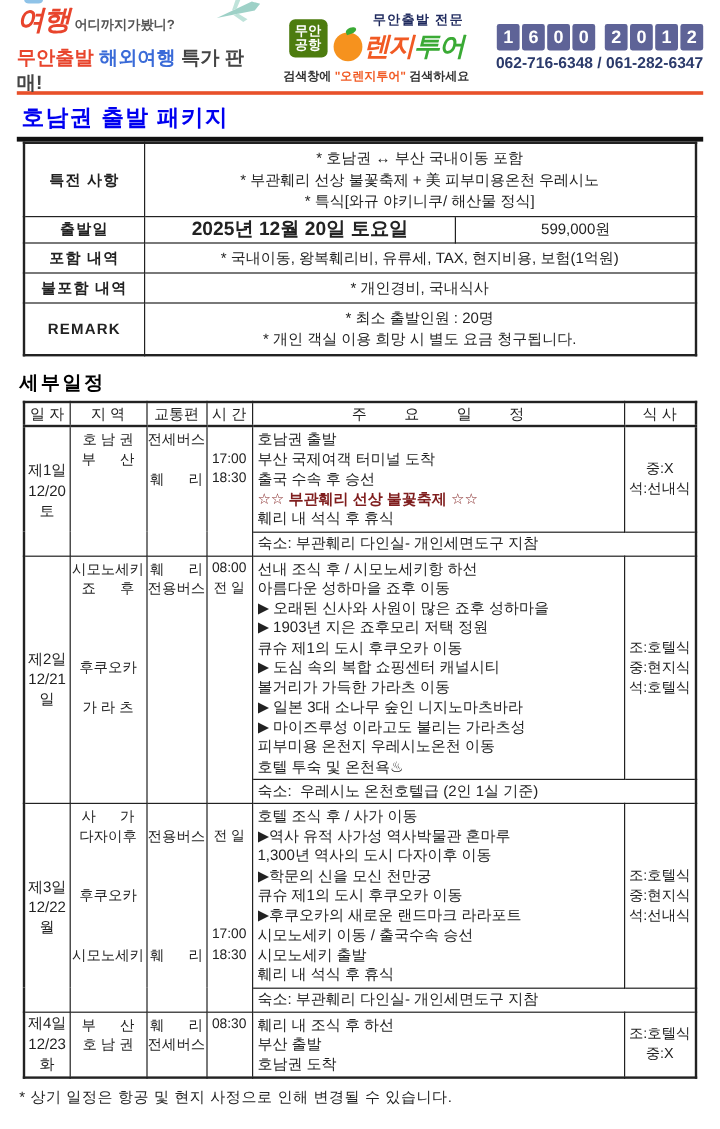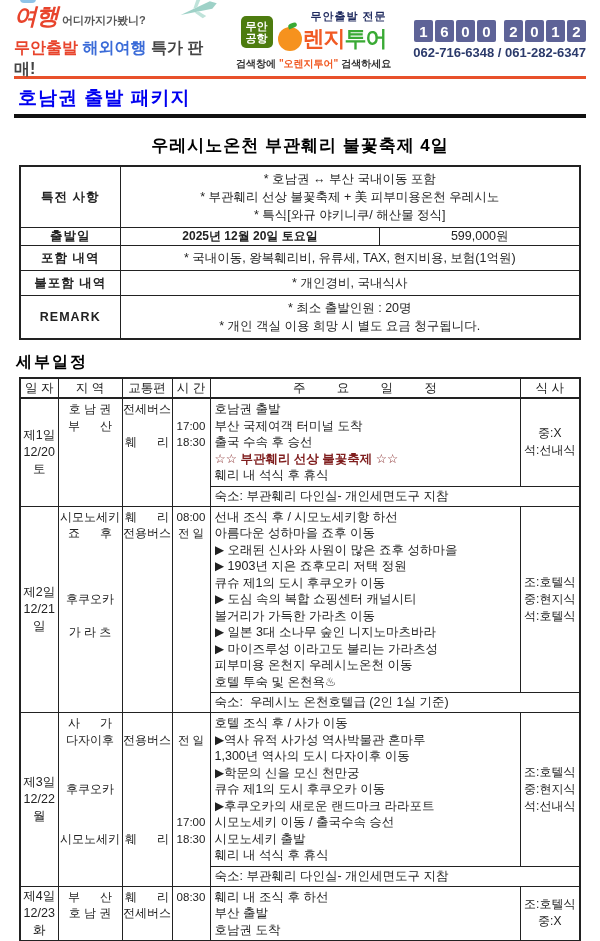--- a/index.html
+++ b/index.html
@@ -15,21 +15,21 @@
   .tagline { font-size:11px; font-weight:bold; color:#555; padding-bottom:4px; }
   .plane { position:absolute; right:-6px; top:-4px; }
   .logo-row2 { font-size:16px; font-weight:bold; margin-top:6px; }
   .red-t { color:#e8442c; } .blue-t { color:#3a6bd8; } .dark-t { color:#444; }
 
   .logo-center { display:flex; flex-direction:column; align-items:center; }
   .lc-main { display:flex; align-items:center; gap:5px; }
   .airport-badge { background:#4d7c0f; color:#fff; font-weight:bold; font-size:11px; line-height:12px; text-align:center; border-radius:5px; padding:4px 5px; }
   .lc-col { display:flex; flex-direction:column; align-items:flex-end; }
   .lc-top { font-size:11px; font-weight:bold; color:#1f2a5e; letter-spacing:1px; }
-  .lc-brandrow { display:flex; align-items:center; }
+  .lc-brandrow { display:flex; align-items:center;font-style:italic; }
   .orange-circle { width:24px; height:24px; border-radius:50%; background:#f6921e; position:relative; margin-right:1px; }
   .orange-circle::after { content:""; position:absolute; top:-4px; left:10px; width:9px; height:5px; background:#3aaa35; border-radius:50% 50% 50% 0; transform:rotate(-20deg); }
   .brand-orange { font-size:22px; font-weight:bold; color:#f15a24; letter-spacing:-1px; }
   .brand-green { font-size:22px; font-weight:bold; color:#3aaa35; letter-spacing:-1px; }
   .lc-search { font-size:10px; font-weight:bold; color:#333; margin-top:3px; }
   .lc-search .hl { color:#f15a24; }
 
   .logo-right { display:flex; flex-direction:column; align-items:flex-end; gap:3px; }
   .digits { display:flex; gap:2px; }
   .digit { width:19px; height:22px; background:#5e6397; color:#fff; font-weight:bold; font-size:15px; display:flex; align-items:center; justify-content:center; border-radius:2px; }
@@ -40,21 +40,21 @@
   .section-title { font-size:19px; font-weight:bold; color:#0000f0; padding:6px 0 3px 18px; letter-spacing:1px; }
   .rule-black { height:4px; background:#111; margin:0 14px; }
 
   
   .product-title { text-align:center; font-size:17px; font-weight:bold; color:#000; letter-spacing:1px; margin:16px 0 8px 0; }
   table.ptable { width:562px; margin:0 auto; border-collapse:collapse; table-layout:fixed; border:2px solid #222; }
   table.ptable td { border:1px solid #222; vertical-align:middle;text-align:center; }
   .ptable .plabel { width:100px; text-align:center; font-size:12.5px; font-weight:bold; letter-spacing:1px; }
   .ptable .pcontent { padding:3px 8px; }
   .ptable .pline { font-size:12.5px; line-height:18px; white-space:pre; }
-  .ptable .pdate { text-align:center; font-size:12px; font-weight:bold; }
+  .ptable .pdate { text-align:center; font-size:16px; font-weight:bold; }
   .ptable .pprice { width:200px; text-align:center; font-size:12.5px; }
 
   
   .it-heading { font-size:16px; font-weight:bold; color:#000; letter-spacing:2px; padding:12px 0 4px 16px; }
   table.ittable { width:562px; margin:0 auto; border-collapse:collapse; table-layout:fixed; border:2px solid #222; }
   table.ittable th, table.ittable td { border:1px solid #222; }
   table.ittable th { font-size:12.5px; font-weight:normal; height:20px; white-space:pre; text-align:center; border-bottom:2px solid #222; }
   td.c-date { text-align:center; vertical-align:middle; font-size:12.5px; }
   td.c-date .dline { line-height:17px; }
   td.c-region, td.c-trans, td.c-time { vertical-align:top; padding-top:2px; }
@@ -130,21 +130,20 @@
           <span class="digit">2</span>
         </div>
       <div class="phones">062-716-6348 / 061-282-6347</div>
     </div>
   </div>
 
   <div class="rule-red"></div>
   <div class="section-title">호남권 출발 패키지</div>
   <div class="rule-black"></div>
 
-  <div class="product-title">우레시노온천 부관훼리 불꽃축제 4일</div>
   <table class="ptable">
     <colgroup>
         <col style="width:100px">
         <col>
         <col style="width:200px">
       </colgroup>
     <tbody id="pbody">
         <tr>
           <td class="plabel">특전 사항</td>
           <td class="pcontent" colspan="2">

